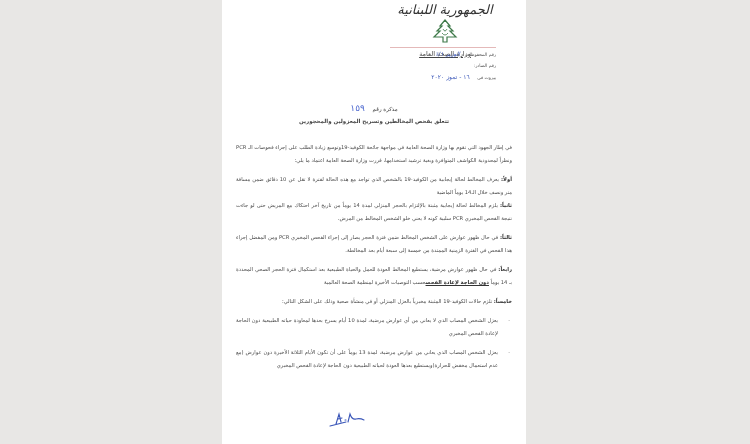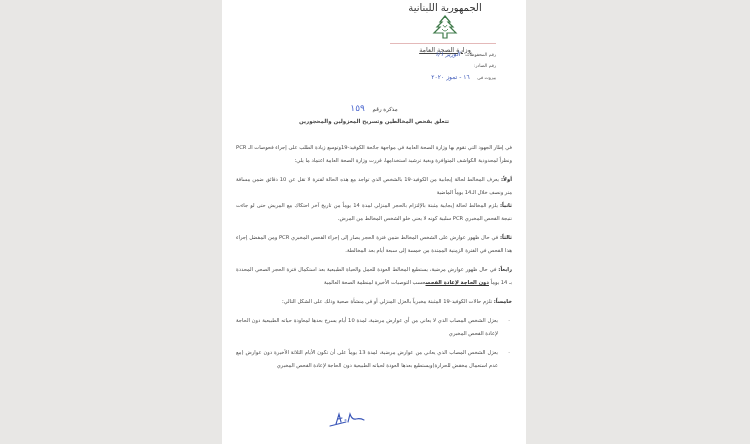--- a/index.html
+++ b/index.html
@@ -12,21 +12,21 @@
   .page {
     position: absolute; left: 222px; top: 0; width: 304px; height: 444px;
     background: #ffffff;
     direction: rtl;
     color: #3a3a3a;
   }
   .header-right {
     position: absolute; right: 26px; top: 2px; width: 110px;
     text-align: center;
   }
-  .republic { font-size: 10px; color: #333; letter-spacing: 0.2px; }
+  .republic { font-size: 13px; color: #333; letter-spacing: 0.2px; font-style: italic; }
   .logo { width: 30px; height: 26px; margin: 2px auto 0; display: block; }
   .rule { height: 1px; background: #e4b9b9; margin: 2px 4px 2px 0; width: 106px; }
   .ministry { font-size: 6.5px; color: #444; text-decoration: underline; }
   .meta {
     position: absolute; right: 30px; top: 48px; width: 100px;
     font-size: 4.5px; color: #555; line-height: 11px; text-align: right;
   }
   .meta .hand { color: #3a56b8; font-size: 6px; margin-right: 4px; font-style: italic; }
   .meta .date-hand { color: #3a56b8; font-size: 6px; margin-right: 6px; }
   .memo {

